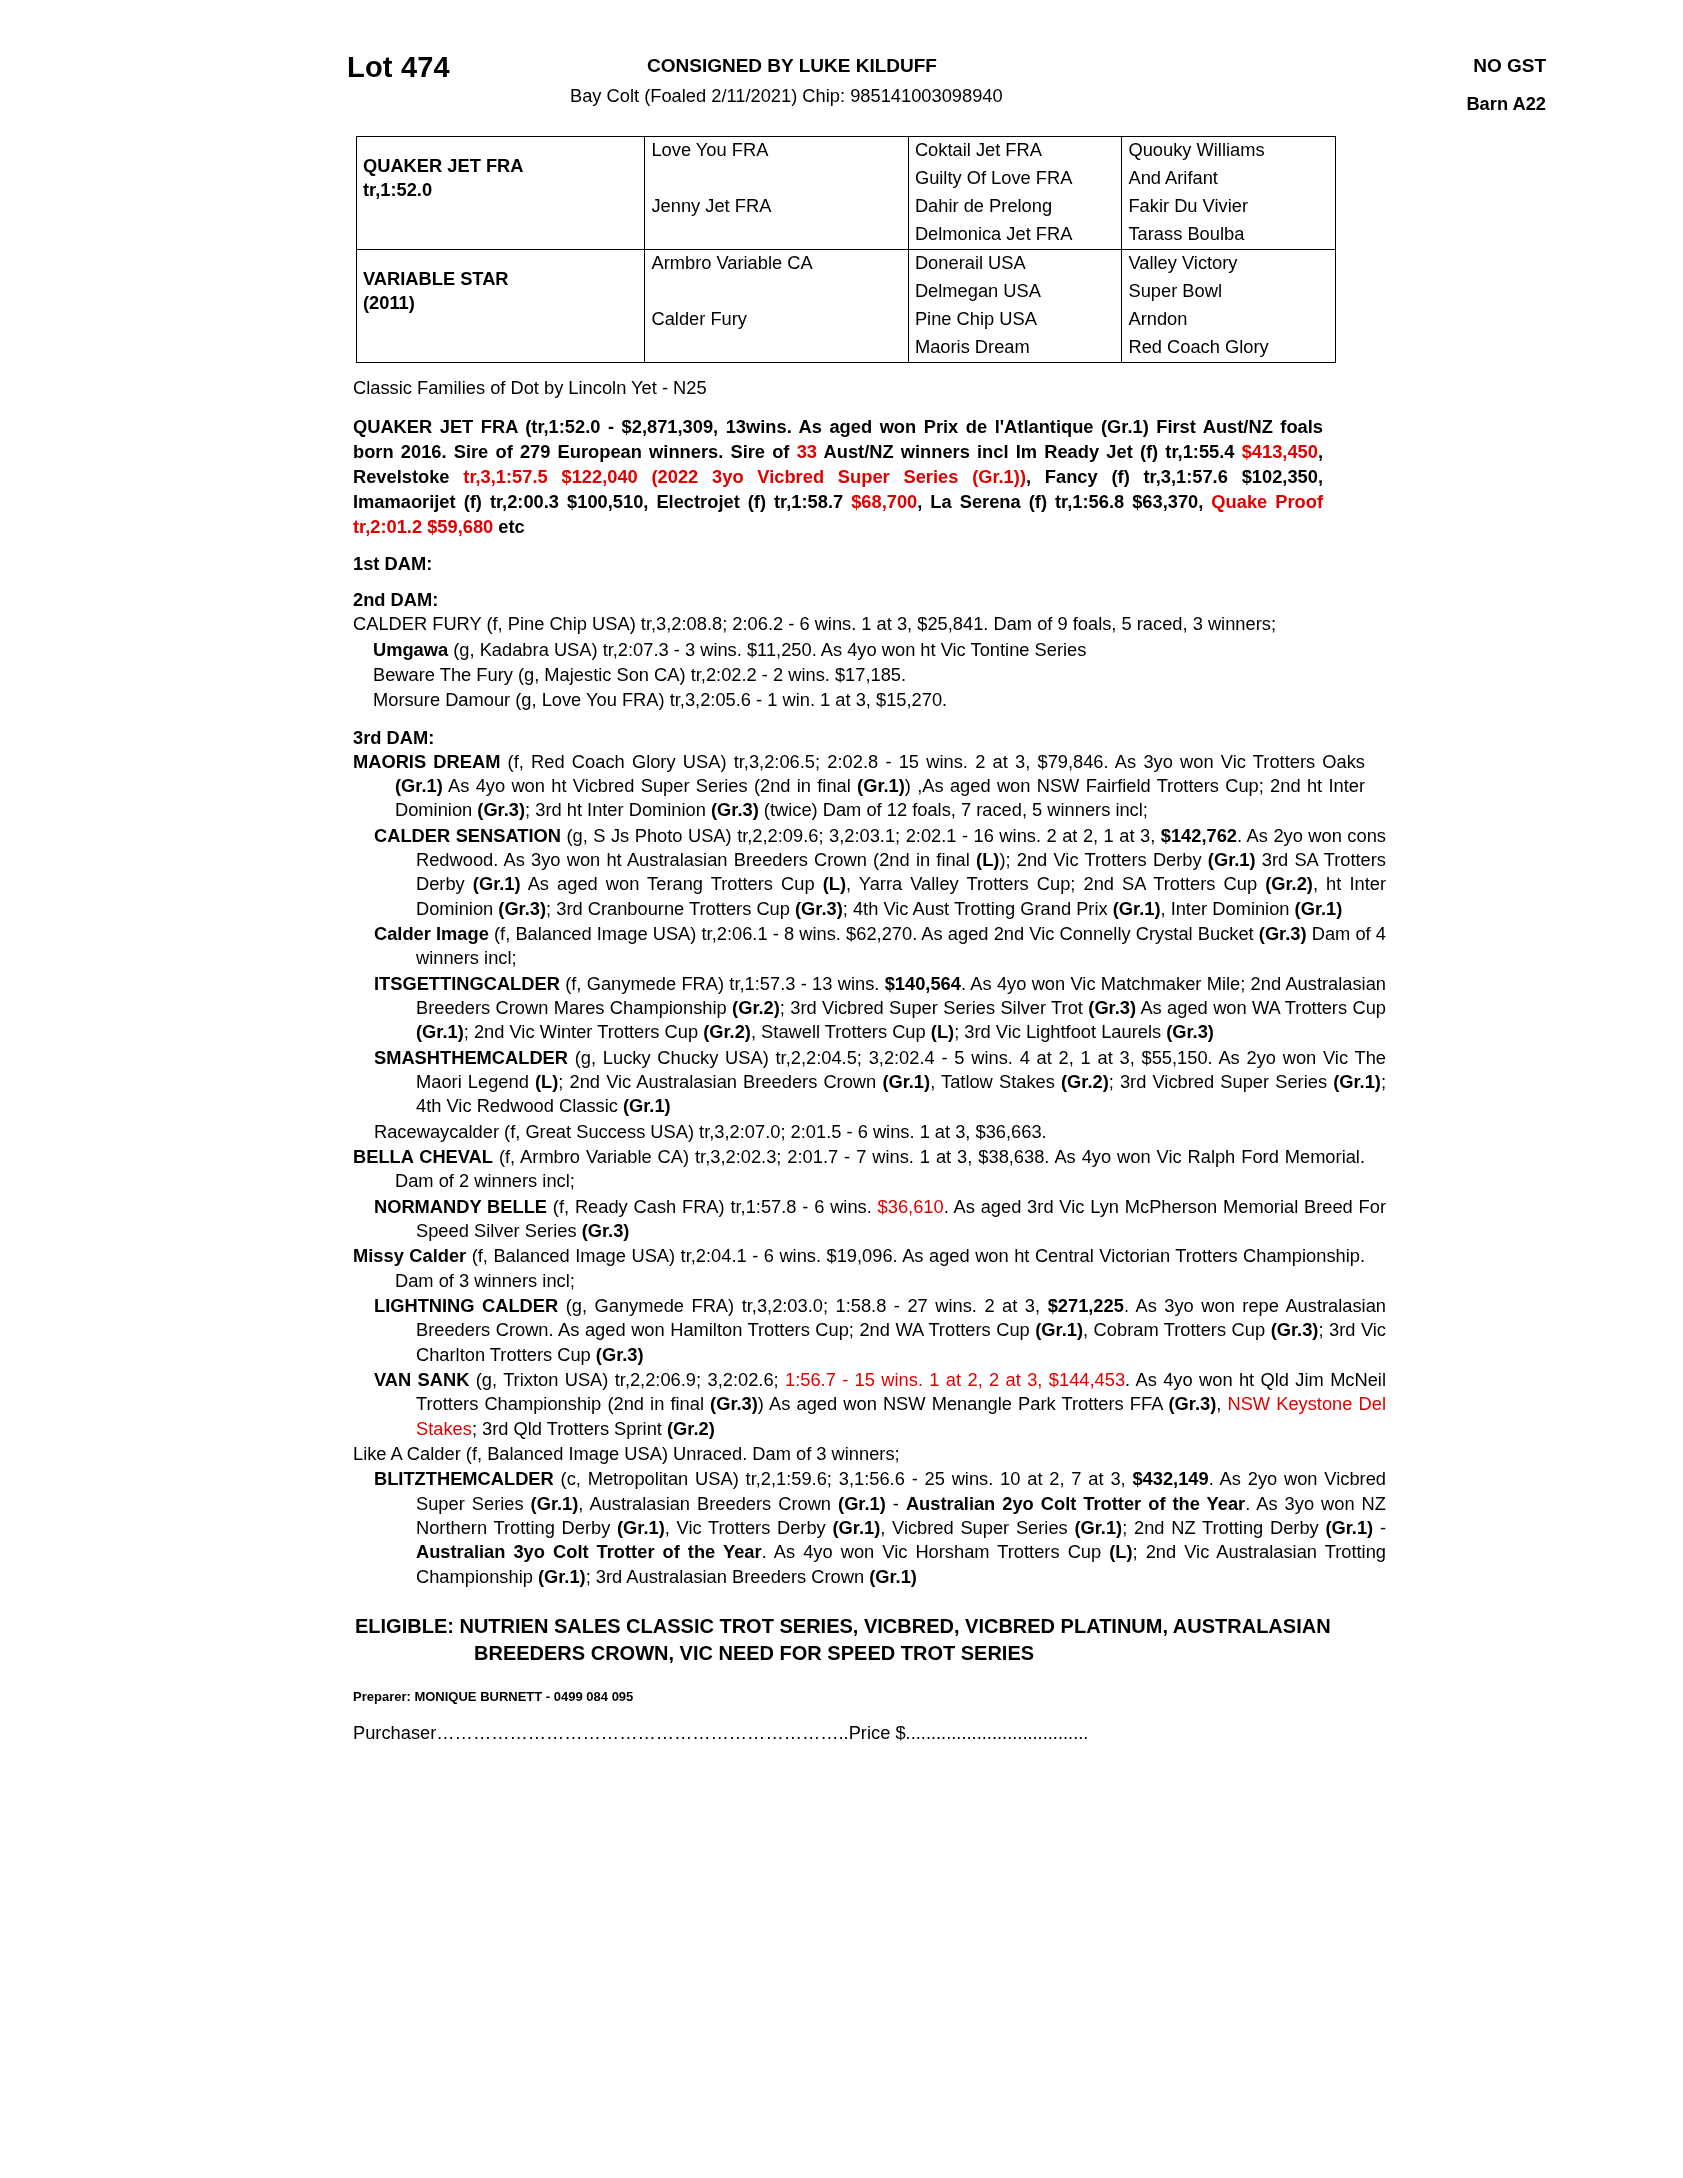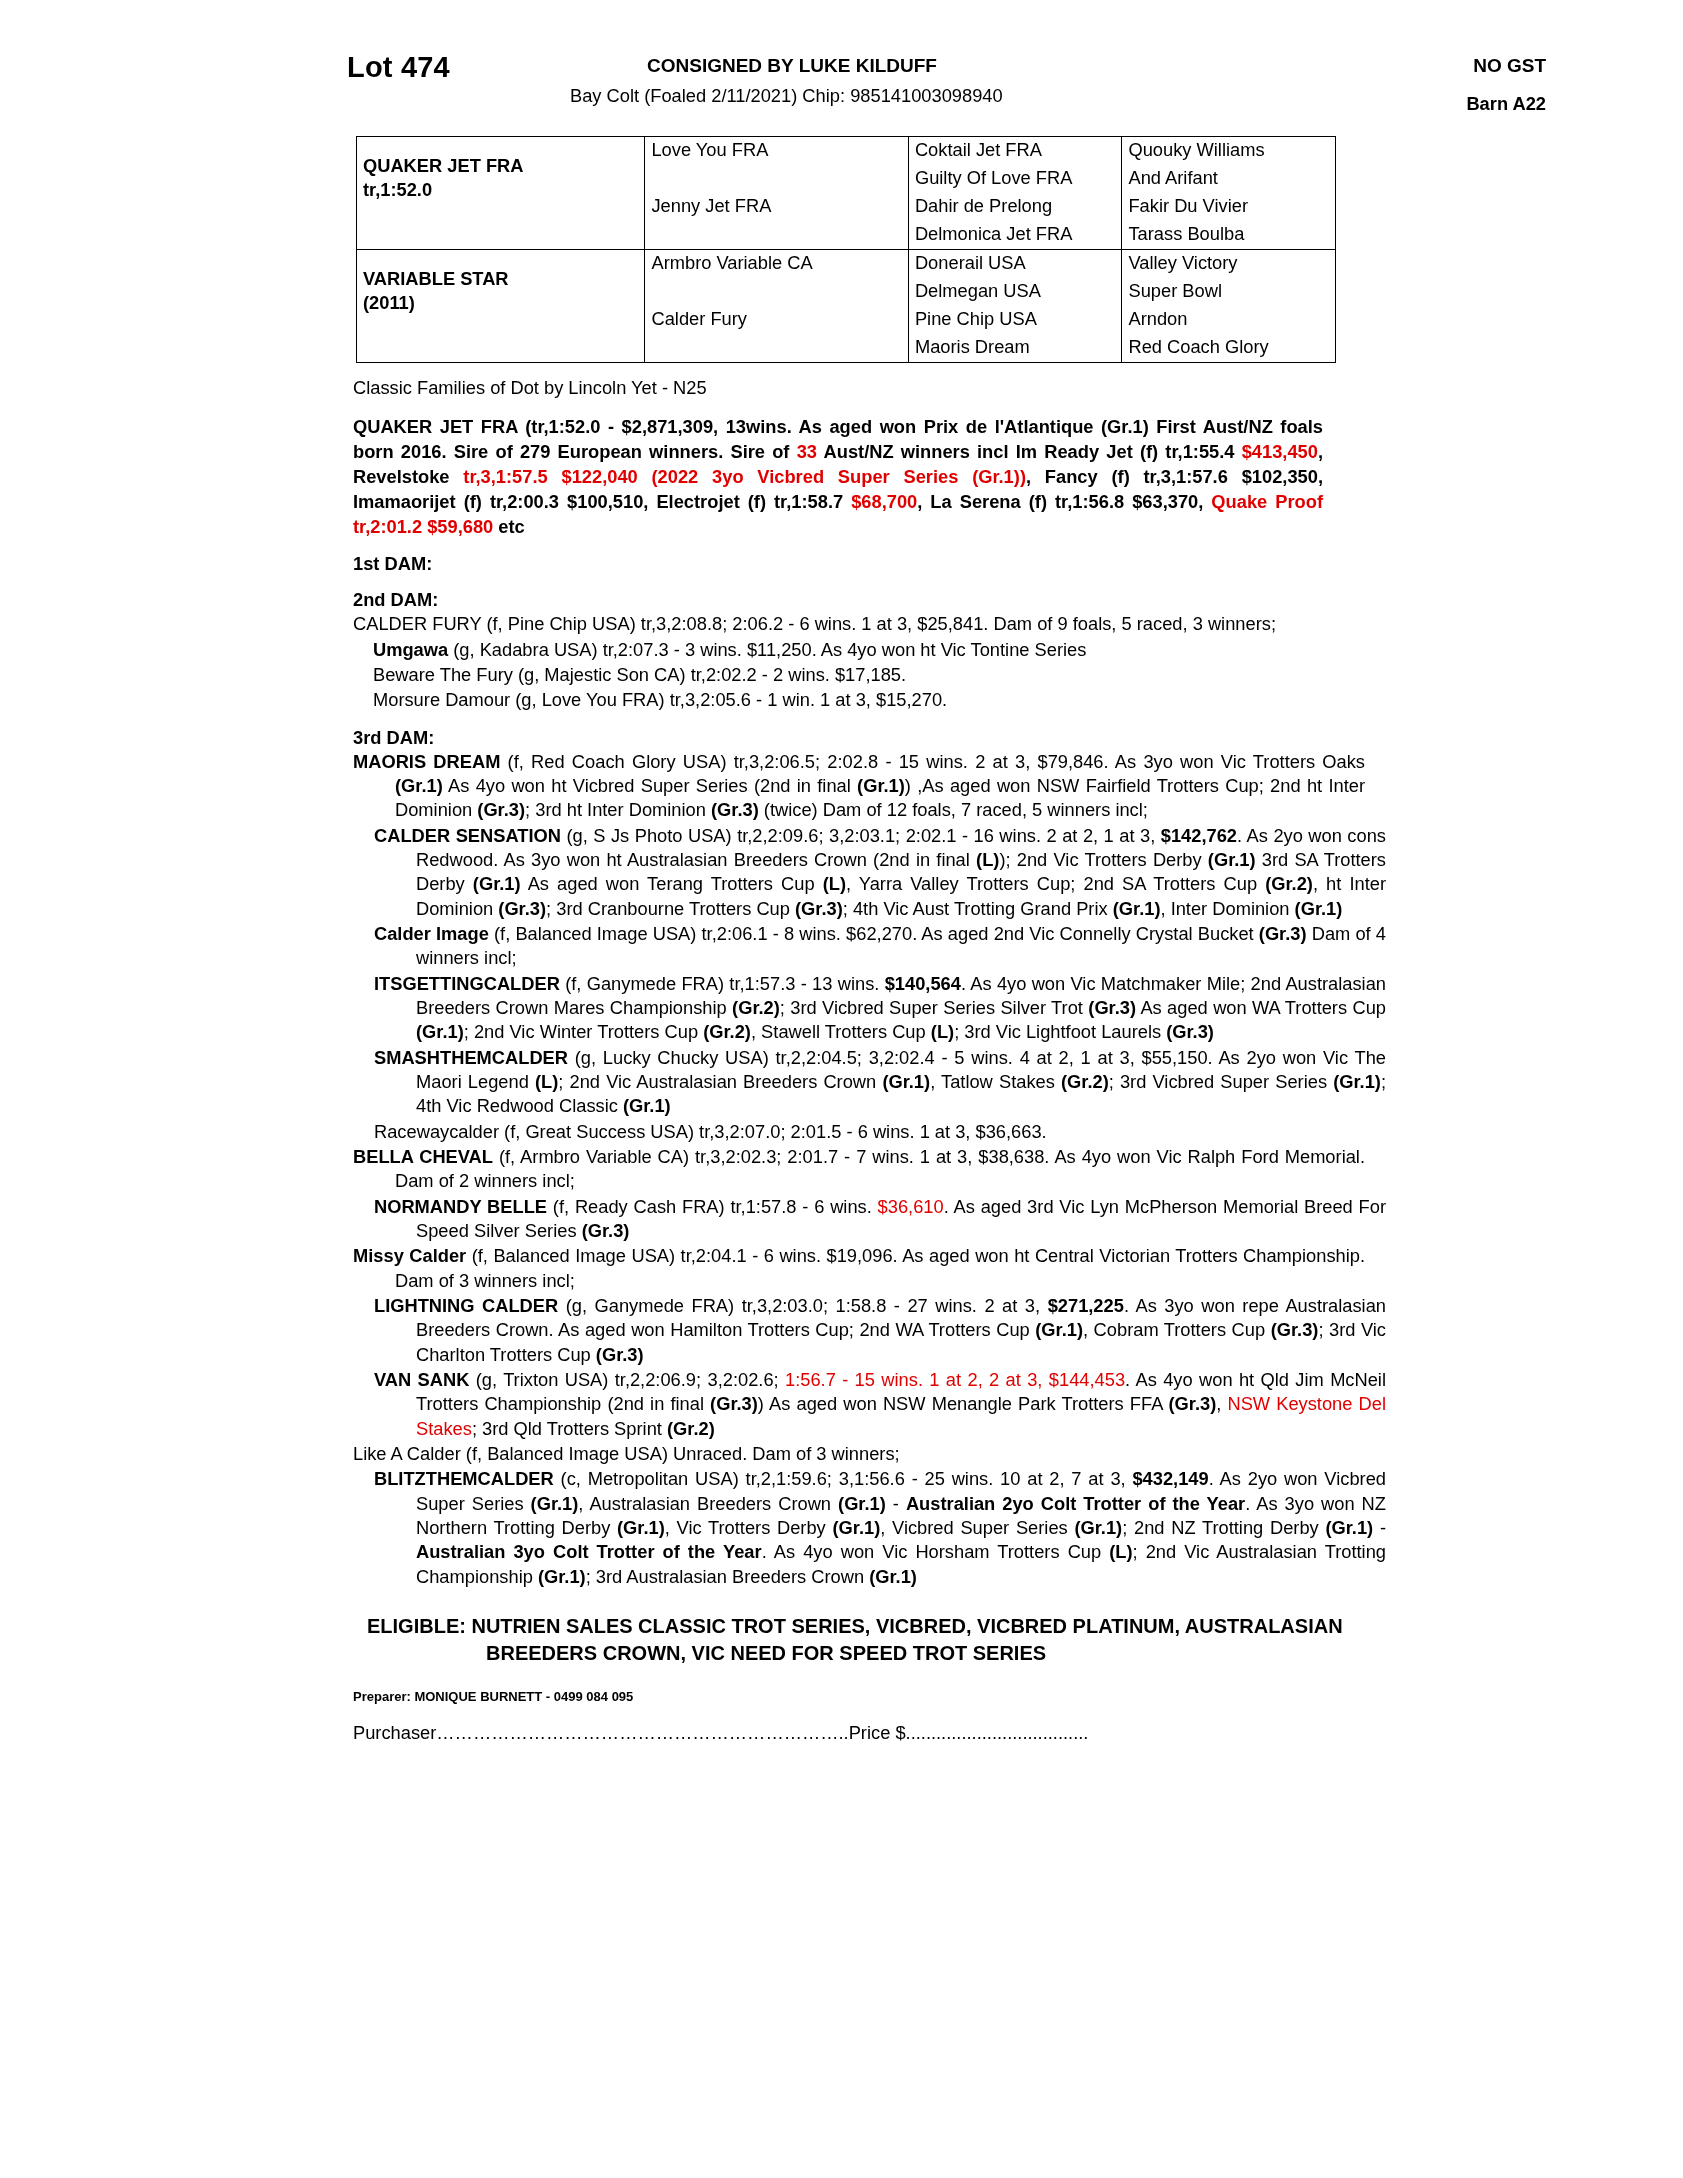--- a/index.html
+++ b/index.html
@@ -84,21 +84,21 @@
     width:970px;
     text-align:justify;
   }
   .i1 { padding-left:28px; text-indent:-22px; }
   .i2 { padding-left:48px; text-indent:-22px; }
   .hang1 { padding-left:48px; text-indent:-42px; }
   .hang2 { padding-left:69px; text-indent:-42px; }
   .eligible {
     font-size:20px; font-weight:bold;
     line-height:1.35;
-    margin:24px 0 0 20px;
+    margin:24px 0 0 8px;
     width:891px;
     padding-left:119px;
     text-indent:-119px;
   }
   .preparer {
     font-size:13px; font-weight:bold;
     margin:22px 0 0 6px;
   }
   .purchaser {
     font-size:18.3px;

